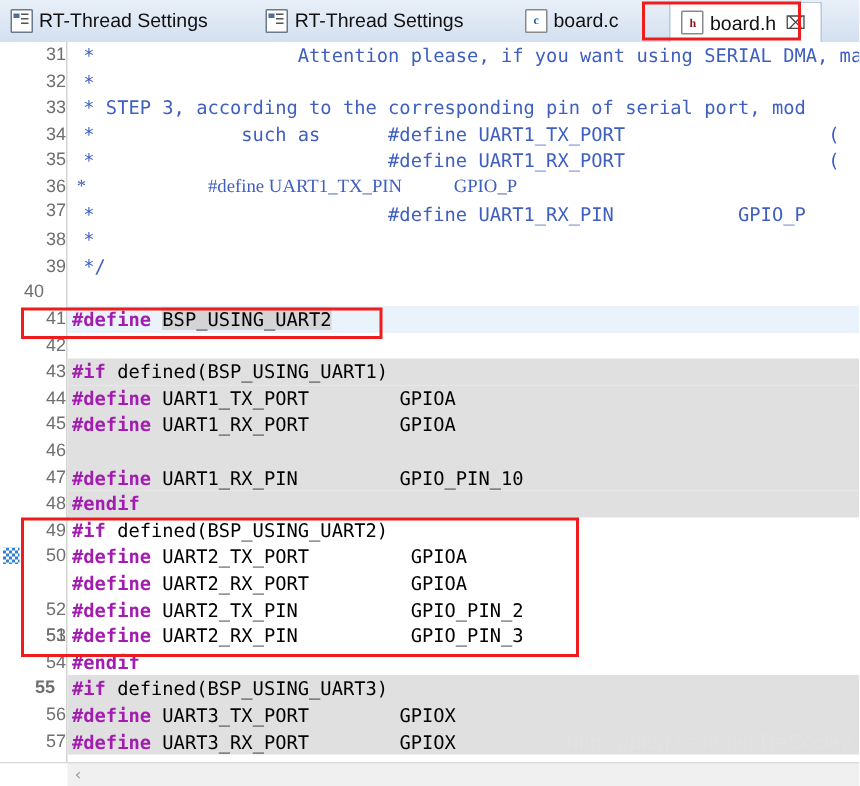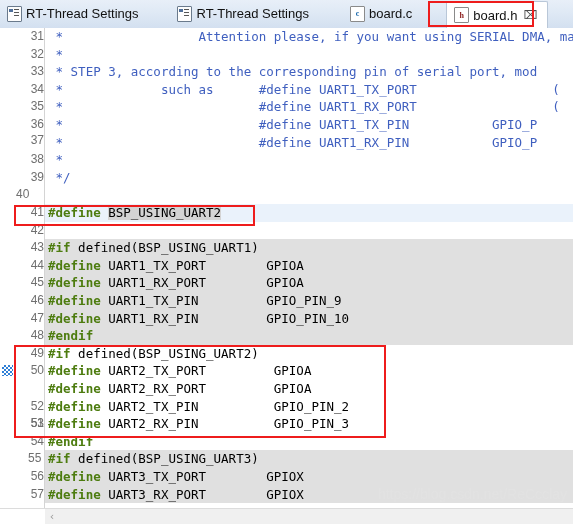--- a/index.html
+++ b/index.html
@@ -105,21 +105,21 @@
     font-family:"DejaVu Sans Mono","Liberation Mono",monospace;
     font-size:12.5px;
     line-height:17.6px;
     color:#000000;
     letter-spacing:0px;
   }
   .bg-row{position:absolute;left:0;right:0;height:17.6px;}
   .bg-inactive{background:#e0e0e0;}
   .bg-current{background:#eaf2fb;}
 
-  .kw{color:#4d7c0f;font-weight:bold;}      
+  .kw{color:#a21caf;font-weight:bold;}      
   .cm{color:#3f5fbf;}                        
   .occ{background:#d4d4d4;}                  
 
   
   .chgmark{
     position:absolute;left:2px;width:11px;height:11px;
     background:
       repeating-conic-gradient(#2f7fd6 0% 25%, #ffffff 0% 50%) 0 0/4px 4px;
     border:0;
   }
@@ -192,36 +192,35 @@
     <div class="editor-inner">
 
       <div class="gutter-marker-col"></div>
       <div class="gutter"></div>
       <div class="codearea" id="codearea">
           <div class="code" style="top: 0px; left: 3px;"><span class="cm"> *                  Attention please, if you want using SERIAL DMA, ma</span></div>
           <div class="code" style="top: 17.6px; left: 3px;"><span class="cm"> *</span></div>
           <div class="code" style="top: 35.2px; left: 3px;"><span class="cm"> * STEP 3, according to the corresponding pin of serial port, mod</span></div>
           <div class="code" style="top: 52.8px; left: 3px;"><span class="cm"> *             such as      #define UART1_TX_PORT                  (</span></div>
           <div class="code" style="top: 70.4px; left: 3px;"><span class="cm"> *                          #define UART1_RX_PORT                  (</span></div>
-          <div class="code" style="top: 88px; left: 3px;"><span class="cm"> *                          #define UART1_TX_PIN           GPIO_P</span></div>
+          <div class="code" style="top: 88px; left: 3px; font-family: Liberation Serif, serif;"><span class="cm"> *                          #define UART1_TX_PIN           GPIO_P</span></div>
           <div class="code" style="top: 105.6px; left: 3px;"><span class="cm"> *                          #define UART1_RX_PIN           GPIO_P</span></div>
           <div class="code" style="top: 123.2px; left: 3px;"><span class="cm"> *</span></div>
           <div class="code" style="top: 140.8px; left: 3px;"><span class="cm"> */</span></div>
           <div class="code" style="top: 158.4px; left: 3px;"></div>
           <div class="bg-row bg-current" style="top: 176px;"></div>
           <div class="code" style="top: 176px; left: 3px;"><span class="kw">#define</span> <span class="occ">BSP_USING_UART2</span></div>
           <div class="code" style="top: 193.6px; left: 3px;"></div>
           <div class="bg-row bg-inactive" style="top: 211.2px;"></div>
           <div class="code" style="top: 211.2px; left: 3px;"><span class="kw">#if</span> defined(BSP_USING_UART1)</div>
           <div class="bg-row bg-inactive" style="top: 228.8px;"></div>
           <div class="code" style="top: 228.8px; left: 3px;"><span class="kw">#define</span> UART1_TX_PORT        GPIOA</div>
           <div class="bg-row bg-inactive" style="top: 246.4px;"></div>
           <div class="code" style="top: 246.4px; left: 3px;"><span class="kw">#define</span> UART1_RX_PORT        GPIOA</div>
           <div class="bg-row bg-inactive" style="top: 264px;"></div>
-          <div class="code" style="top: 264px; left: 3px;"><span class="kw">#define</span> UART1_TX_PIN         GPIO_PIN_9</div>
           <div class="bg-row bg-inactive" style="top: 281.6px;"></div>
           <div class="code" style="top: 281.6px; left: 3px;"><span class="kw">#define</span> UART1_RX_PIN         GPIO_PIN_10</div>
           <div class="bg-row bg-inactive" style="top: 299.2px;"></div>
           <div class="code" style="top: 299.2px; left: 3px;"><span class="kw">#endif</span></div>
           <div class="code" style="top: 316.8px; left: 3px;"><span class="kw">#if</span> defined(BSP_USING_UART2)</div>
           <div class="code" style="top: 334.4px; left: 3px;"><span class="kw">#define</span> UART2_TX_PORT         GPIOA</div>
           <div class="code" style="top: 352px; left: 3px;"><span class="kw">#define</span> UART2_RX_PORT         GPIOA</div>
           <div class="code" style="top: 369.6px; left: 3px;"><span class="kw">#define</span> UART2_TX_PIN          GPIO_PIN_2</div>
           <div class="code" style="top: 387.2px; left: 3px;"><span class="kw">#define</span> UART2_RX_PIN          GPIO_PIN_3</div>
           <div class="code" style="top: 404.8px; left: 3px;"><span class="kw">#endif</span></div>
@@ -251,21 +250,21 @@
           <div class="ln" style="top: 246.4px; right: 529px; width: 28px; left: 16px; position: absolute; text-align: right; padding-right: 3px;">45</div>
           <div class="ln" style="top: 264px; right: 529px; width: 28px; left: 16px; position: absolute; text-align: right; padding-right: 3px;">46</div>
           <div class="ln" style="top: 281.6px; right: 529px; width: 28px; left: 16px; position: absolute; text-align: right; padding-right: 3px;">47</div>
           <div class="ln" style="top: 299.2px; right: 529px; width: 28px; left: 16px; position: absolute; text-align: right; padding-right: 3px;">48</div>
           <div class="ln" style="top: 316.8px; right: 529px; width: 28px; left: 16px; position: absolute; text-align: right; padding-right: 3px;">49</div>
           <div class="ln" style="top: 334.4px; right: 529px; width: 28px; left: 16px; position: absolute; text-align: right; padding-right: 3px;">50</div>
           <div class="ln" style="top: 352px; right: 529px; width: 28px; left: 16px; position: absolute; text-align: right; padding-right: 3px; margin-top: 35px;">51</div>
           <div class="ln" style="top: 369.6px; right: 529px; width: 28px; left: 16px; position: absolute; text-align: right; padding-right: 3px;">52</div>
           <div class="ln" style="top: 387.2px; right: 529px; width: 28px; left: 16px; position: absolute; text-align: right; padding-right: 3px;">53</div>
           <div class="ln" style="top: 404.8px; right: 529px; width: 28px; left: 16px; position: absolute; text-align: right; padding-right: 3px;">54</div>
-          <div class="ln" style="top: 422.4px; right: 529px; width: 28px; left: 28px; position: absolute; text-align: left; padding-right: 3px;">55</div>
+          <div class="ln" style="top: 422.4px; right: 529px; width: 28px; left: 16px; position: absolute; text-align: center; padding-right: 3px; font-weight: bold;">55</div>
           <div class="ln" style="top: 440px; right: 529px; width: 28px; left: 16px; position: absolute; text-align: right; padding-right: 3px;">56</div>
           <div class="ln" style="top: 457.6px; right: 529px; width: 28px; left: 16px; position: absolute; text-align: right; padding-right: 3px;">57</div>
         </div>
 
       <div id="mklayer">
           <div class="chgmark" style="top: 337.4px;"></div>
         </div>
 
       <div class="code-annot" style="left:14px;top:176.5px;width:241px;height:21px;"></div>
       <div class="code-annot" style="left:14px;top:317px;width:372px;height:93px;"></div>

